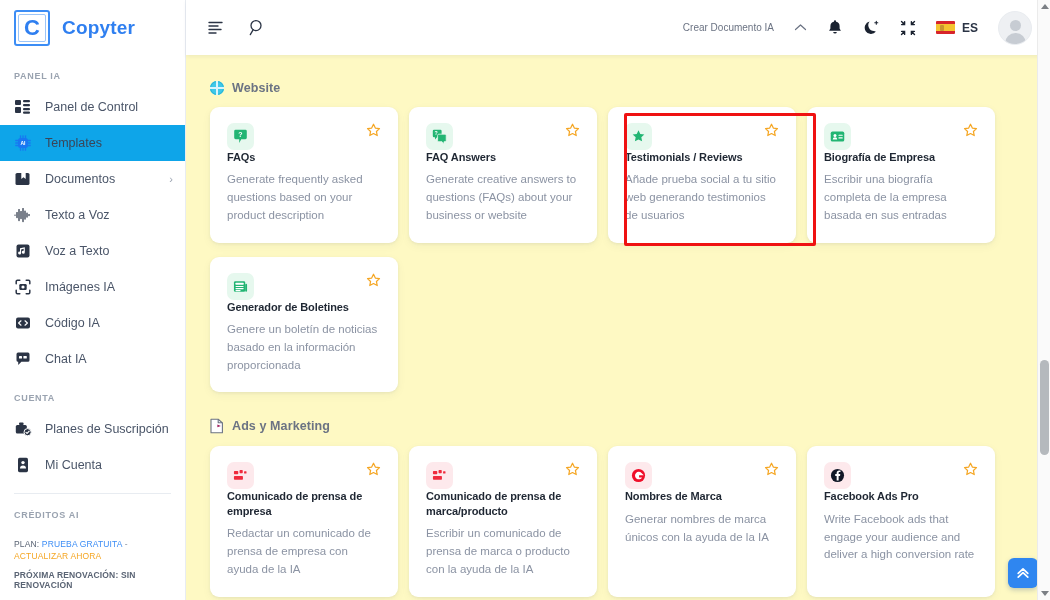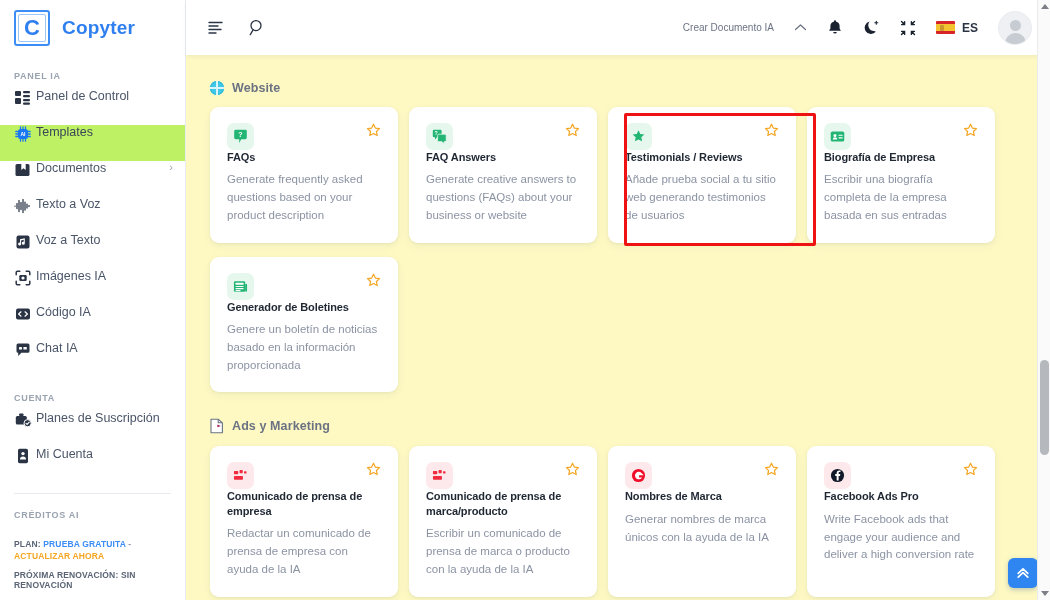--- a/index.html
+++ b/index.html
@@ -34,34 +34,34 @@
   .brand-letter {
     font-size: 22px; font-weight: bold; color: #2f7ff0; line-height: 1; position: relative; z-index: 2;
   }
   .brand-name { font-size: 19px; font-weight: bold; color: #2f7ff0; letter-spacing: .2px; }
 
   .nav-section-label {
     font-size: 9px; letter-spacing: .7px; color: #9aa3b0; font-weight: bold;
     padding: 16px 0 8px 14px; text-transform: uppercase;
   }
   .nav-item {
-    display: flex; gap: 4px;
+    display: flex; align-items: center; gap: 13px;
     height: 36px; padding: 0 12px 0 14px; cursor: pointer; position: relative;
   }
-  .nav-item.active { background: #bef264; }
+  .nav-item.active { background: #0ea5e9; }
   .nav-label { font-size: 12.5px; color: #4a5568; white-space: nowrap; }
   .nav-item.active .nav-label { color: #3a4558; }
   .nav-ico { width: 18px; height: 18px; flex: 0 0 18px; display: flex; align-items: center; justify-content: center; }
   .nav-ico svg { display: block; }
   .nav-chevron { margin-left: auto; font-size: 11px; color: #9aa3b0; }
 
   .sb-divider { height: 1px; background: #e8ecf1; margin: 10px 14px 0 14px; }
 
   .credits-block { padding: 10px 14px 0 14px; }
-  .credit-line { font-size: 8.5px; font-weight: bold; color: #5a6474; line-height: 1.45; letter-spacing: .15px; }
+  .credit-line { font-size: 8.5px; font-weight: normal; color: #5a6474; line-height: 1.45; letter-spacing: .15px; }
   .c-blue { color: #3c8df5; }
   .c-orange { color: #f5a623; }
   .c-dash { color: #8a93a2; }
   .credit-line2 { margin-top: 7px; font-size: 8.5px; font-weight: bold; color: #5a6474; letter-spacing: .15px; }
 
   
   .main { flex: 1; display: flex; flex-direction: column; min-width: 0; position: relative; }
   .topbar {
     height: 55px; background: #ffffff; display: flex; align-items: center;
     padding: 0 18px 0 22px; box-shadow: 0 2px 4px rgba(20,40,80,.06);

